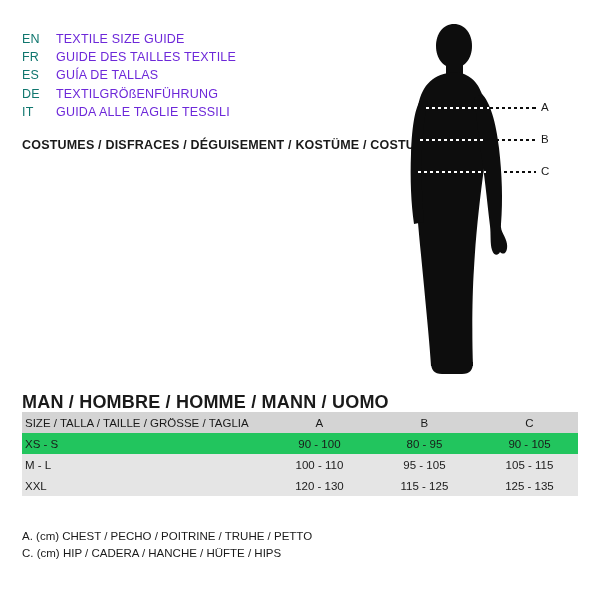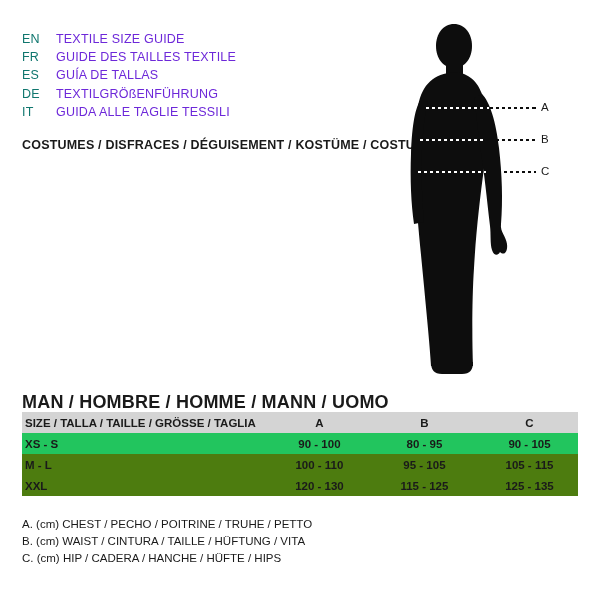--- a/index.html
+++ b/index.html
@@ -91,40 +91,39 @@
     left: 22px;
     top: 412px;
     width: 556px;
     border-collapse: collapse;
     font-size: 11.5px;
   }
   table.size-table td {
     padding: 3px 0 3px 8px;
     vertical-align: middle;
     height: 15px;
-    font-weight: bold;
   }
   .col-size { width: 250px; padding-left: 3px !important; }
   .col-m { width: 102px; text-align: center; }
   .row-head td {
     background: #d4d4d4;
     font-weight: normal;
   }
   .row-shade td {
     background: #22c55e;
   }
   .row-plain td {
-    background: #4d7c0f;
+    background: #e5e5e5;
   }
 
   
   .footnotes {
     position: absolute;
     left: 22px;
-    top: 516px;
+    top: 528px;
     font-size: 11.5px;
     line-height: 17px;
   }
   .footnote {
     white-space: nowrap;
   }
 </style>
 </head>
 <body>
 
@@ -214,17 +213,16 @@
         <td class="col-size">XXL</td>
         <td class="col-m">120 - 130</td>
         <td class="col-m">115 - 125</td>
         <td class="col-m">125 - 135</td>
       </tr>
     </tbody>
   </table>
 
   <div class="footnotes">
     <div class="footnote">A. (cm) CHEST / PECHO / POITRINE / TRUHE / PETTO</div>
-    <div class="footnote">B. (cm) WAIST / CINTURA / TAILLE / HÜFTUNG / VITA</div>
     <div class="footnote">C. (cm) HIP / CADERA / HANCHE / HÜFTE / HIPS</div>
   </div>
 
 </div>
 
 </body></html>

